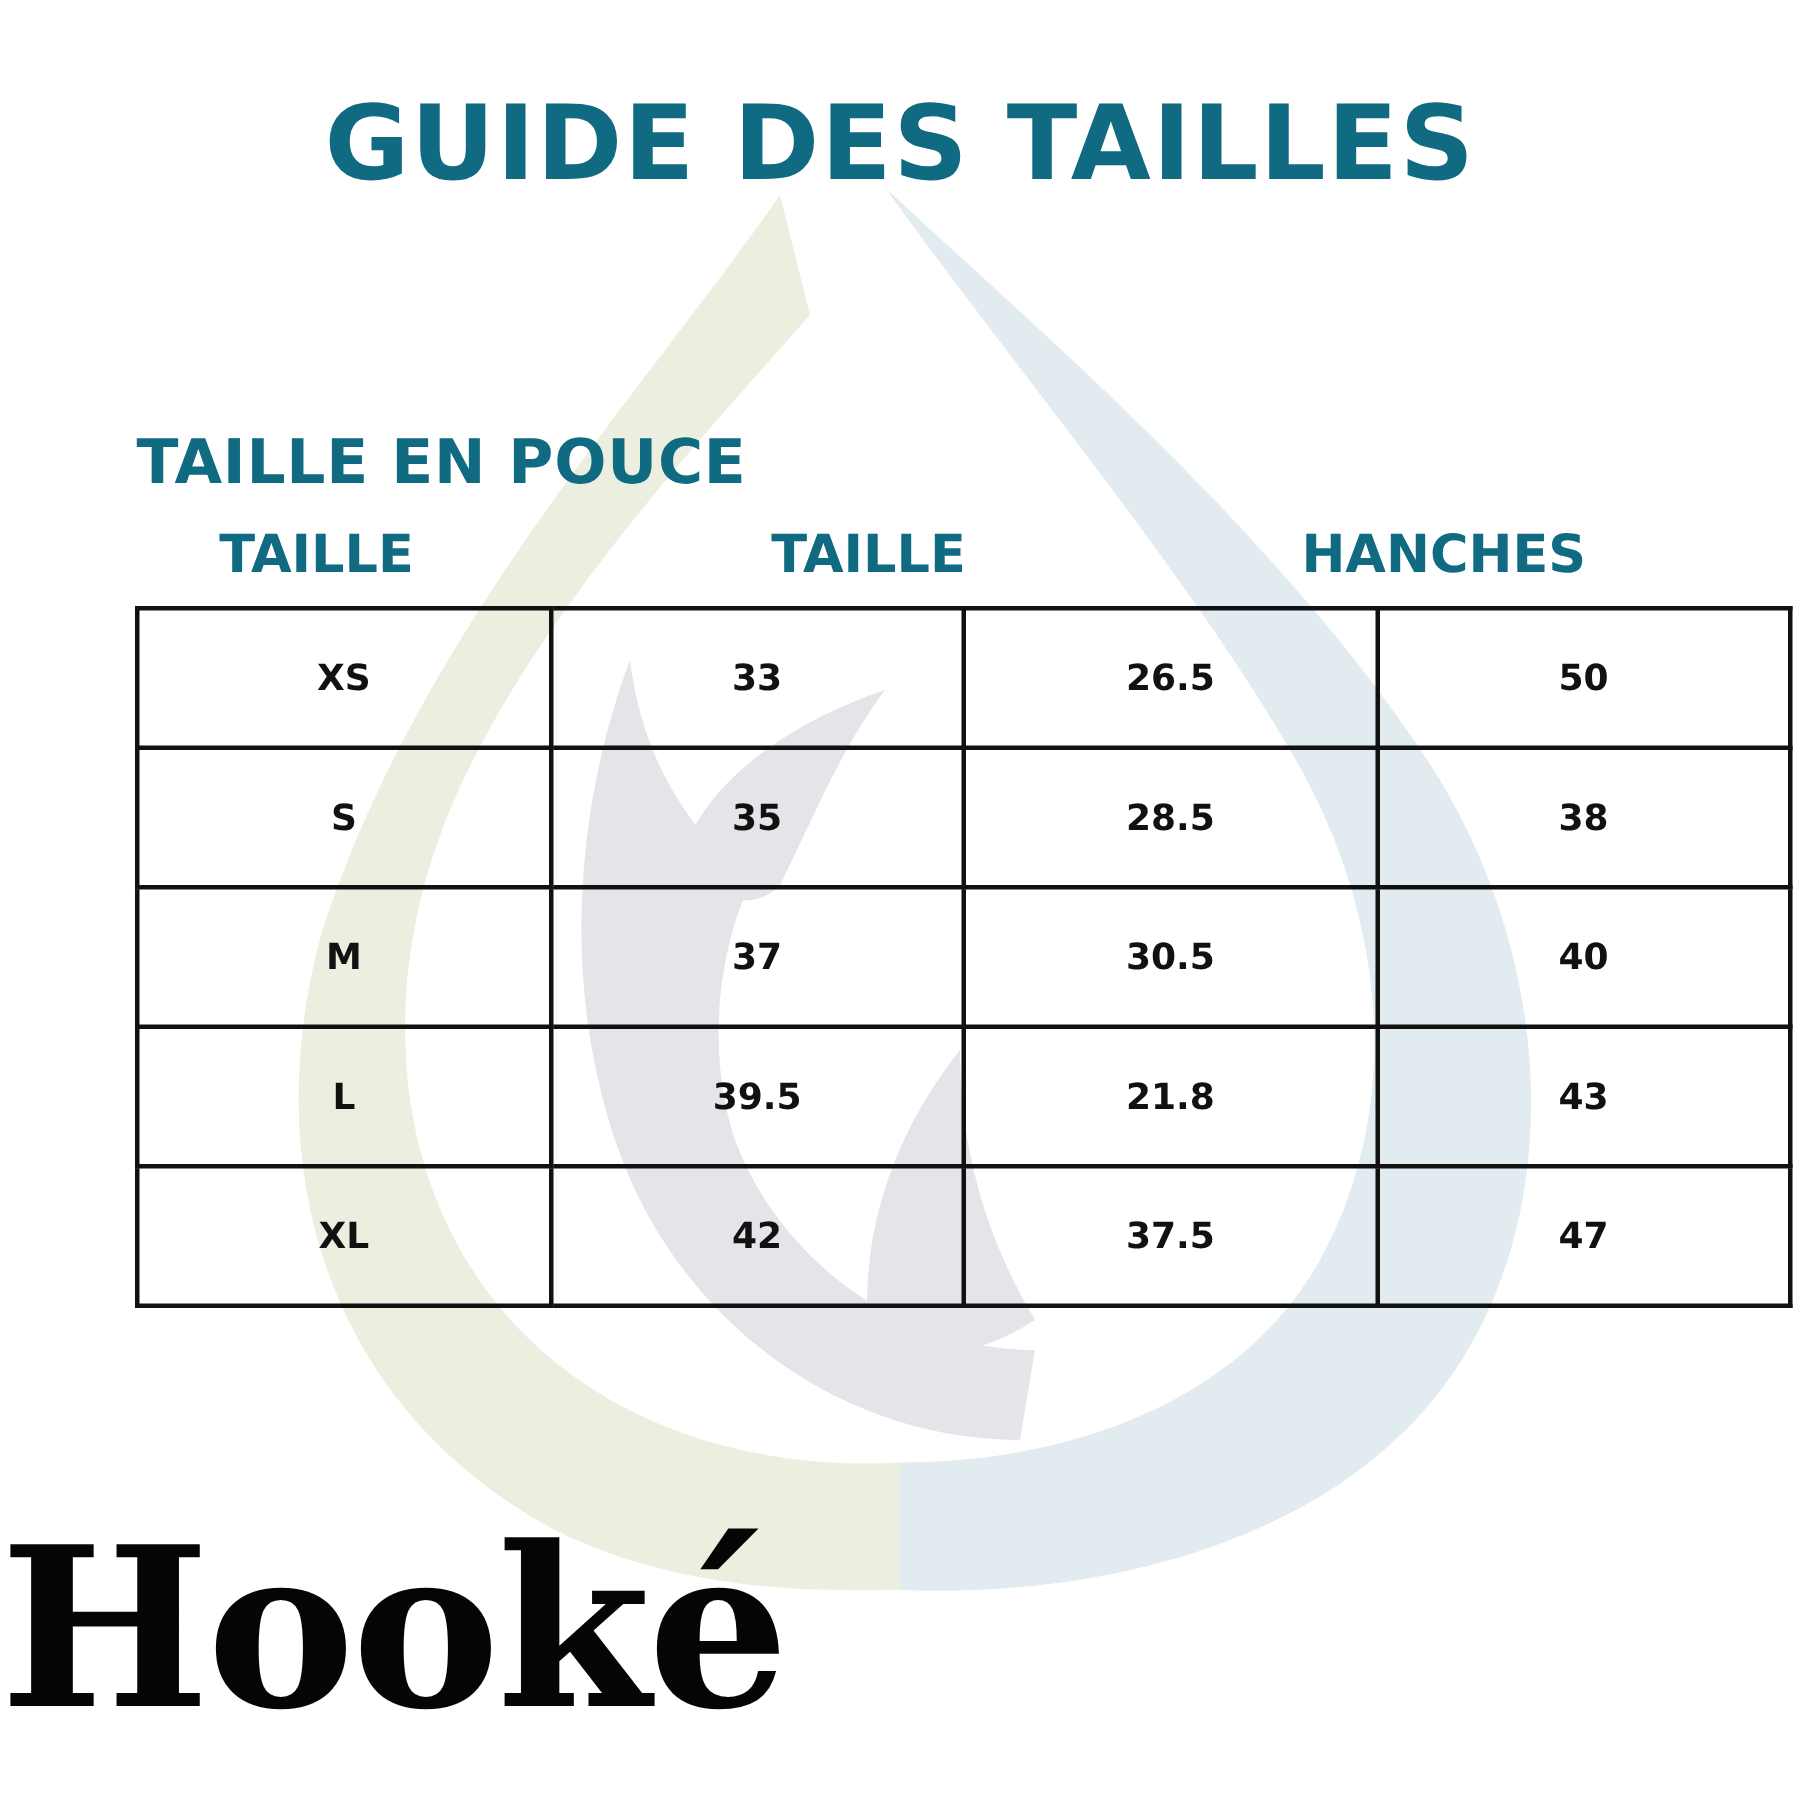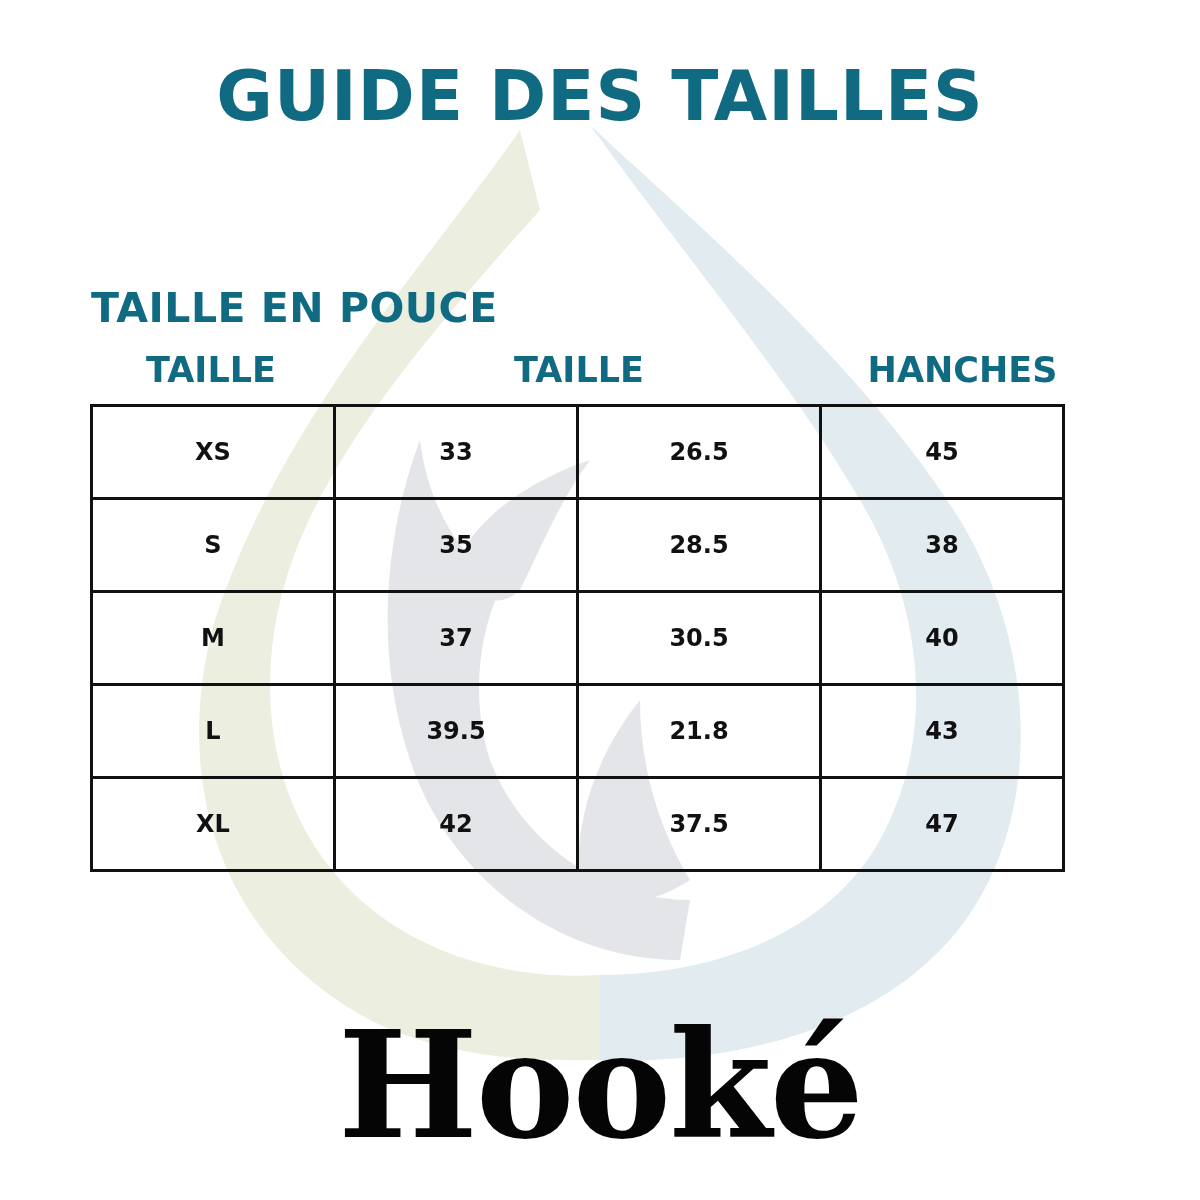--- a/index.html
+++ b/index.html
@@ -67,41 +67,40 @@
       white-space: nowrap;
     }
     .ch0 { width: 240px; }
     .ch1 { width: 272px; }
     .ch2 { width: 224px; }
     .ch3 { width: 271px; }
     table.sizes {
       position: absolute;
       left: 90px;
       top: 404px;
-      width: 975px;
+      width: 1105px;
       border-collapse: collapse;
       z-index: 1;
     }
     table.sizes td {
       border: 3px solid #111111;
       height: 90px;
       width: 25%;
       text-align: center;
       vertical-align: middle;
       font-weight: bold;
       font-size: 24px;
       color: #111111;
       padding: 0;
     }
     .logo {
       position: absolute;
       left: 0;
       top: 1000px;
       width: 1200px;
-      text-align: center;
       font-family: "DejaVu Serif", serif;
       font-weight: bold;
       font-size: 148px;
       line-height: 170px;
       color: #050505;
       letter-spacing: -2px;
       z-index: 1;
     }
   </style>
 </head>
@@ -129,21 +128,21 @@
   <div class="col-header ch2">TAILLE</div>
   <div class="col-header ch3">HANCHES</div>
 </div>
 
 <table class="sizes">
   <tbody>
     <tr>
       <td>XS</td>
       <td>33</td>
       <td>26.5</td>
-      <td>45</td>
+      <td>50</td>
     </tr>
     <tr>
       <td>S</td>
       <td>35</td>
       <td>28.5</td>
       <td>38</td>
     </tr>
     <tr>
       <td>M</td>
       <td>37</td>

